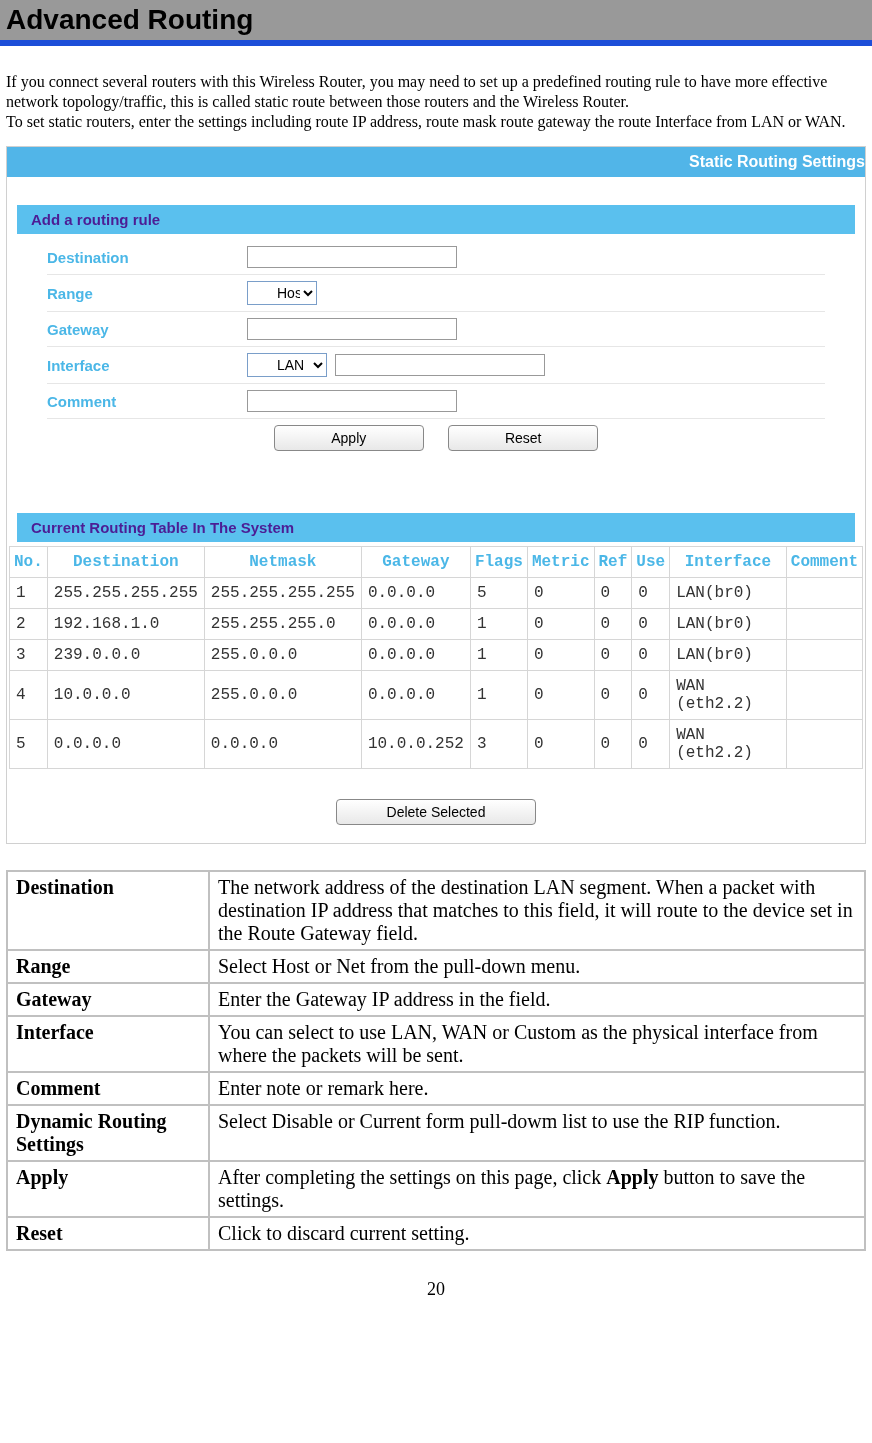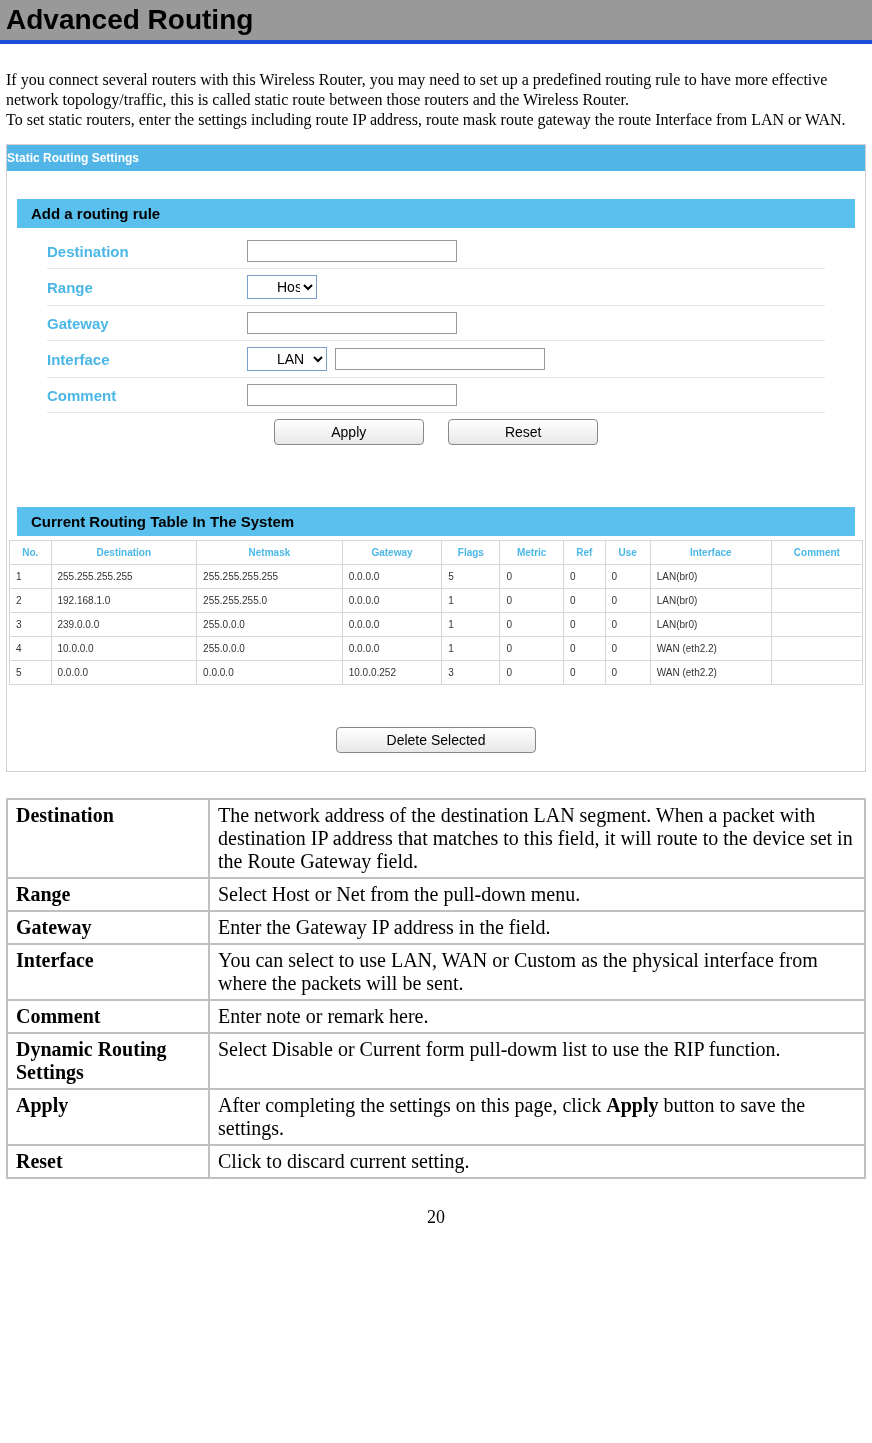--- a/index.html
+++ b/index.html
@@ -8,49 +8,49 @@
   font-family: "Times New Roman", serif;
   color: #000;
   background: #fff;
 }
 .page-title {
   background: #999;
   padding: 4px 6px;
   font-family: Verdana, Arial, sans-serif;
   font-size: 28px;
   font-weight: bold;
-  border-bottom: 4px solid #1d4ed8;
+  border-bottom: 6px solid #1d4ed8;
 }
 .intro {
   font-size: 16px;
   line-height: 1.25;
   padding: 26px 6px 8px 6px;
 }
 .sshot {
   margin: 6px;
   border: 1px solid #d0d0d0;
   background: #fff;
   font-family: Tahoma, Arial, sans-serif;
 }
 .sshot-hdr {
   background: #51b5e8;
   color: #fff;
-  text-align: left;
-  font-weight: bold;
-  font-size: 12px;
+  text-align: right;
+  font-weight: bold;
+  font-size: 16px;
   padding: 6px 0;
 }
 .sshot-sub {
   color: #444;
   font-size: 15px;
   padding: 14px 18px 8px 18px;
 }
 .section-bar {
   background: #5ac0ee;
-  color: #000000;
+  color: #4c1d95;
   font-size: 15px;
   font-weight: bold;
   padding: 6px 14px;
   margin: 28px 10px 0 10px;
 }
 .form-rows { padding: 6px 40px 20px 40px; }
 .form-row {
   display: flex;
   align-items: center;
   border-bottom: 1px solid #e6e6e6;
@@ -86,24 +86,25 @@
   font-family: Tahoma, Arial, sans-serif;
   font-size: 14px;
   border: 1px solid #888;
   border-radius: 4px;
   background: linear-gradient(#fff, #e8e8e8);
   padding: 4px 0;
   width: 150px;
   margin: 0 10px;
 }
 .rtable {
-  margin: 4px 2px 12px 2px;
+  margin: 4px 2px 0 2px;
   border-collapse: collapse;
   width: calc(100% - 4px);
-  font-size: 10px;
+  font-size: 16px;
+  font-family: Liberation Mono, monospace;
 }
 .rtable th {
   color: #4bb7e7;
   font-weight: bold;
   text-align: center;
   border: 1px solid #d6d6d6;
   padding: 6px 4px;
   background: #fff;
 }
 .rtable td {

